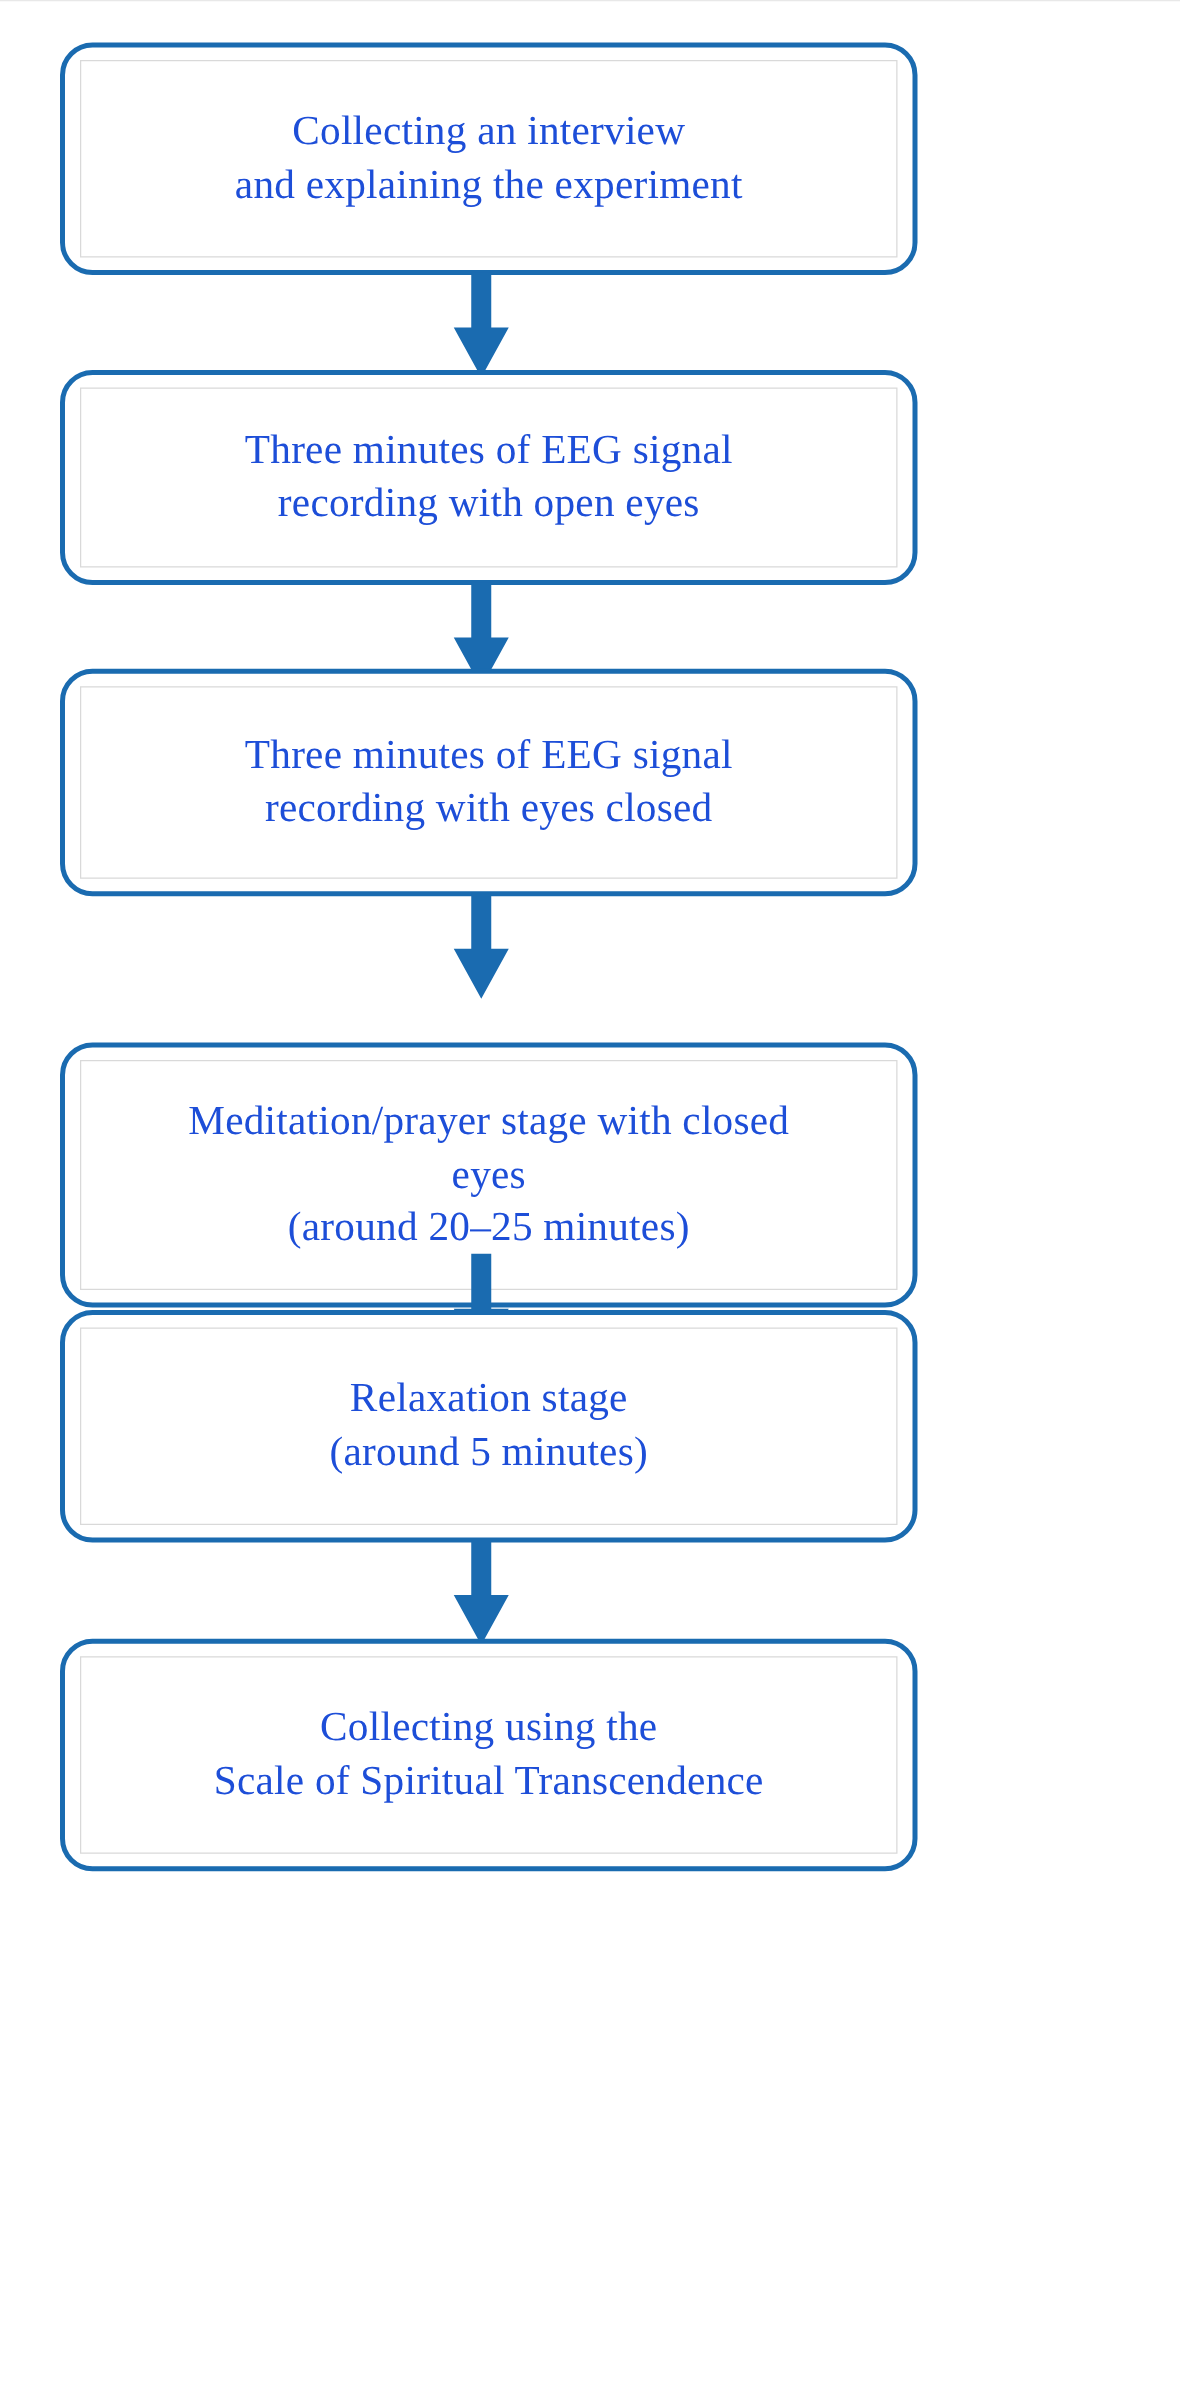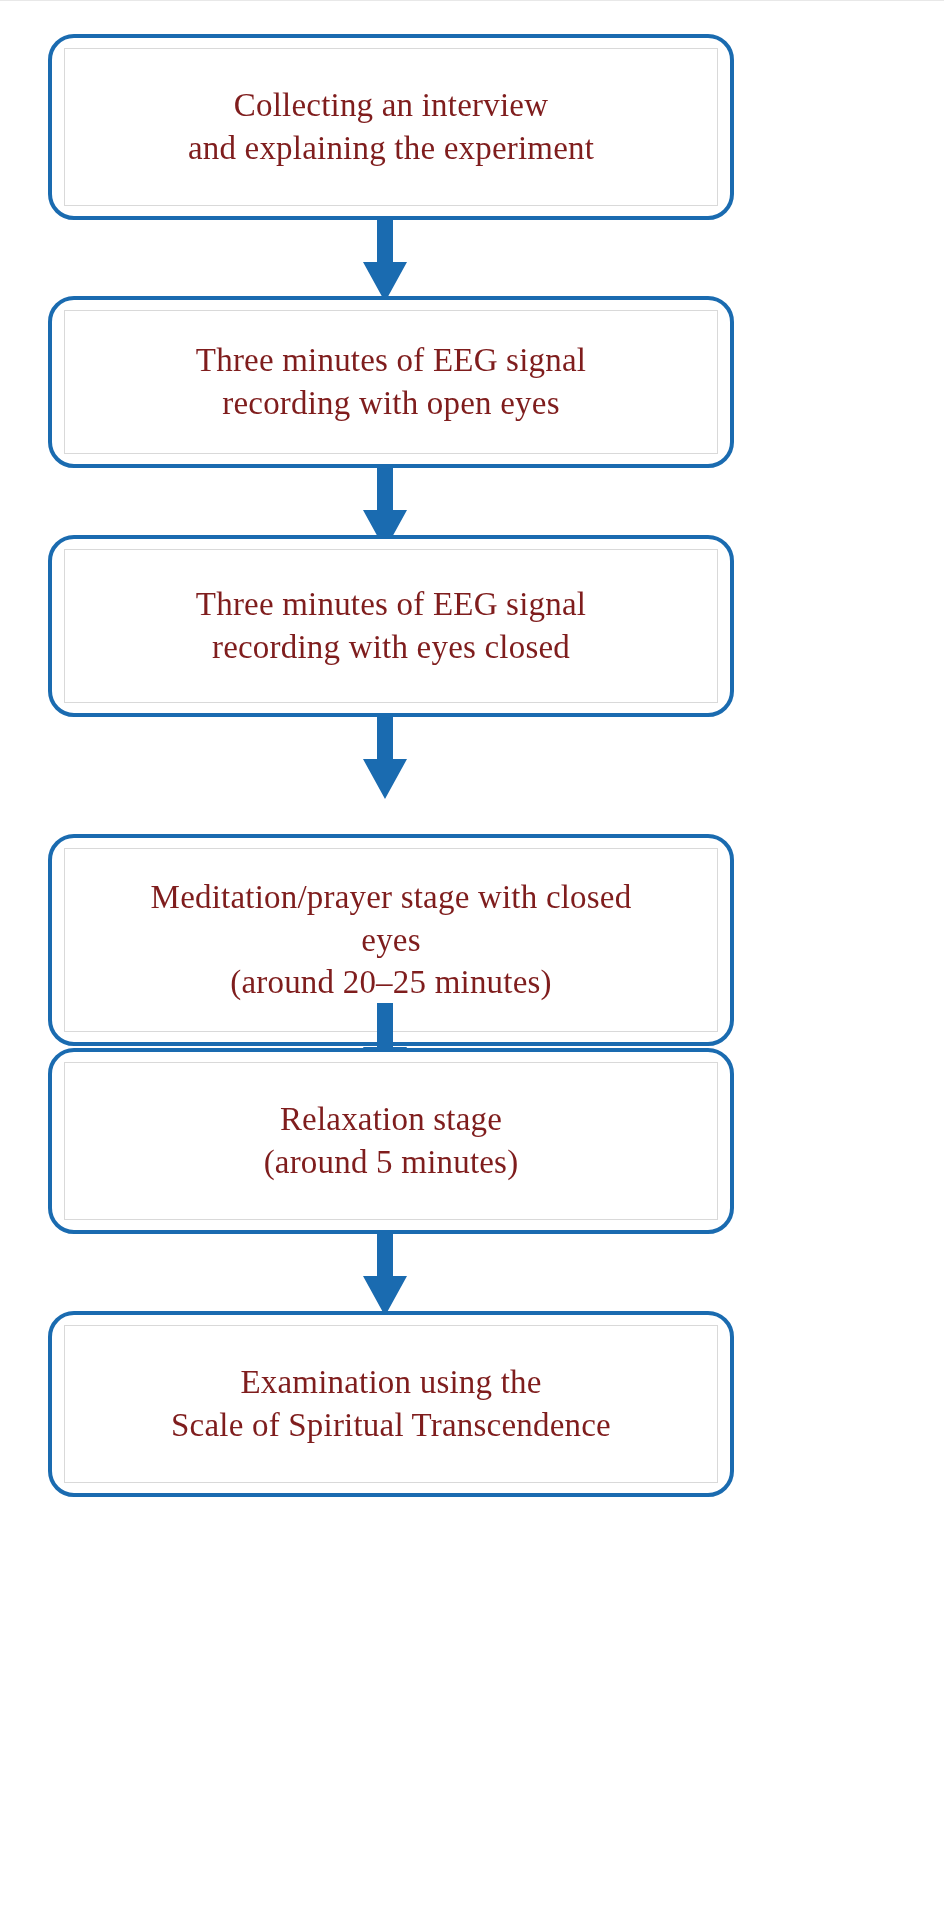--- a/index.html
+++ b/index.html
@@ -63,21 +63,21 @@
     border: 1px solid #d9d9d9;
     background: #ffffff;
     display: flex;
     align-items: center;
     justify-content: center;
     padding: 4px 6px;
   }
 
   .box-text {
     text-align: center;
-    color: #7f1d1d;
+    color: #1d4ed8;
     font-family: "Liberation Serif", "DejaVu Serif", serif;
     font-size: 33px;
     line-height: 1.30;
     letter-spacing: 0.2px;
     white-space: pre-line;
   }
 
   
   .arrow-connector {
     position: absolute;
@@ -161,19 +161,19 @@
     </div>
 
     <div class="arrow-connector" style="top:1232px; height:88px;">
       <svg viewBox="0 0 60 88" preserveAspectRatio="none" aria-hidden="true">
         <polygon fill="#1a6bb0" points="22,0 38,0 38,44 52,44 30,84 8,44 22,44"></polygon>
       </svg>
     </div>
 
     <div class="process-box" style="top:1311px; height:186px;">
       <div class="inner-frame">
-        <div class="box-text">Examination using the
+        <div class="box-text">Collecting using the
 Scale of Spiritual Transcendence</div>
       </div>
     </div>
 
   </div>
 </div>
 
 </body></html>

